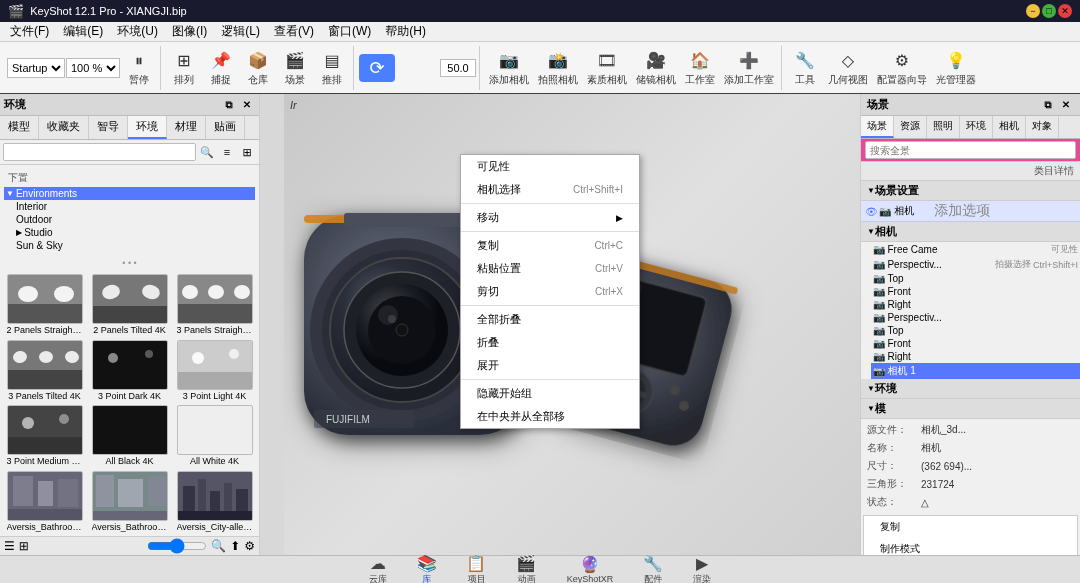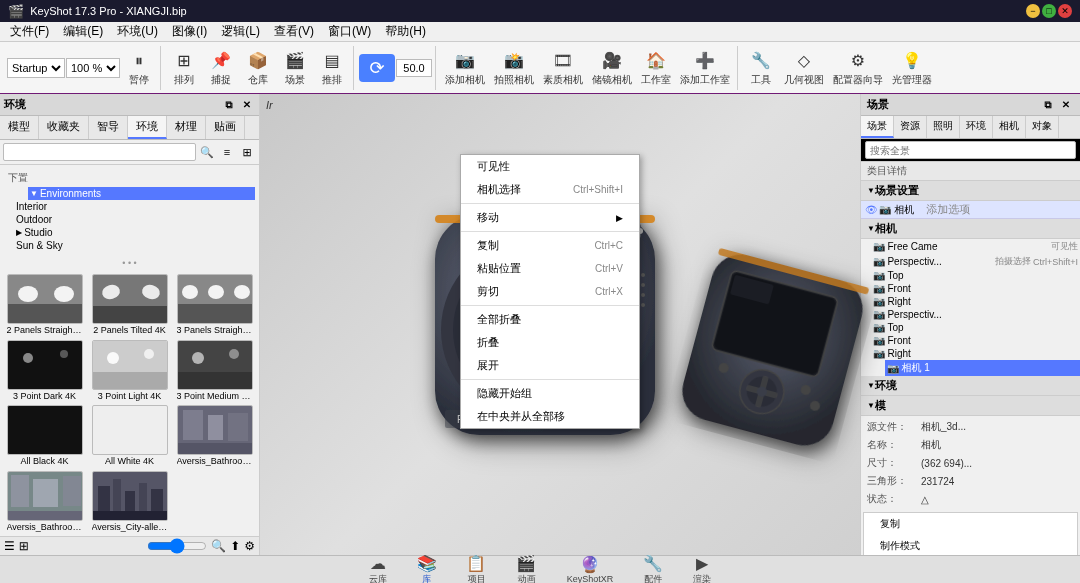--- a/index.html
+++ b/index.html
@@ -38,21 +38,21 @@
     .panel-search input { flex: 1; height: 18px; border: 1px solid #bbb; border-radius: 2px; padding: 0 4px; font-size: 11px; }
     .tree-area { padding: 4px; font-size: 11px; }
     .tree-section-label { padding: 2px 4px; color: #555; font-size: 10px; font-family: Liberation Mono, monospace; }
     .thumbnails-area { flex: 1; overflow-y: auto; padding: 4px; display: grid; grid-template-columns: repeat(3, 1fr); gap: 4px; }
     .thumb-item { display: flex; flex-direction: column; align-items: center; cursor: pointer; }
     .thumb-img { width: 76px; height: 50px; border: 1px solid #bbb; border-radius: 2px; display: flex; align-items: center; justify-content: center; overflow: hidden; }
     .thumb-label { font-size: 9px; text-align: center; margin-top: 1px; width: 76px; overflow: hidden; text-overflow: ellipsis; white-space: nowrap; }
 
     
     .viewport { flex: 1; background: #d8d8d8; position: relative; display: flex; align-items: center; justify-content: center; }
-    .viewport-bg { width: 100%; height: 100%; background: linear-gradient(135deg, #c8c8c8 0%, #e0e0e0 50%, #d0d0d0 100%); display: flex; align-items: center; justify-content: flex-end; position: relative; }
+    .viewport-bg { width: 100%; height: 100%; background: linear-gradient(135deg, #c8c8c8 0%, #e0e0e0 50%, #d0d0d0 100%); display: flex; align-items: center; justify-content: flex-start; position: relative; margin-left: 24px; }
 
     
     .right-panel { width: 220px; background: #f0f0f0; border-left: 1px solid #ccc; display: flex; flex-direction: column; font-size: 11px; }
     .right-panel-header { height: 22px; background: #d8d8d8; display: flex; align-items: center; justify-content: space-between; padding: 0 6px; font-size: 11px; font-weight: bold; border-bottom: 1px solid #bbb; }
     .right-panel-tabs { display: flex; background: #e8e8e8; border-bottom: 1px solid #bbb; }
     .right-tab { padding: 3px 6px; cursor: pointer; font-size: 10px; border-right: 1px solid #ccc; }
     .right-tab.active { background: #f5f5f5; border-bottom: 2px solid #5578ff; }
     .right-content { flex: 1; overflow-y: auto; }
     .section-header { background: #ddd; padding: 2px 6px; font-weight: bold; font-size: 11px; border-bottom: 1px solid #ccc; cursor: pointer; display: flex; align-items: center; }
     .section-content { padding: 2px 6px; }
@@ -71,42 +71,42 @@
 
     
     svg.cam { filter: drop-shadow(4px 6px 12px rgba(0,0,0,0.4)); }
 
     
     .tri { display: inline-block; font-size: 8px; cursor: pointer; }
     .tri.open::before { content: '▼'; }
     .tri.closed::before { content: '▶'; }
 
     .tree-row { display: flex; align-items: center; padding: 1px 2px; cursor: pointer; gap: 2px; }
-    .tree-row.selected { background: #5578ff; color: white; margin-left: 24px; }
+    .tree-row.selected { background: #5578ff; color: white; }
     .indent1 { margin-left: 10px; }
     .tree-label { font-size: 10px; }
 
     .search-btn { width: 18px; height: 18px; font-size: 11px; cursor: pointer; display: flex; align-items: center; justify-content: center; }
     .panel-control-btn { width: 16px; height: 16px; font-size: 10px; cursor: pointer; display: flex; align-items: center; justify-content: center; }
 
     .ir-label { font-size: 11px; color: #333; font-style: italic; padding: 2px; }
 
     
     .bottom-panel { height: 28px; background: #e0e0e0; border-top: 1px solid #bbb; display: flex; align-items: center; justify-content: center; gap: 30px; }
     .bottom-nav-item { display: flex; flex-direction: column; align-items: center; cursor: pointer; font-size: 9px; color: #444; }
     .bottom-nav-item.active { color: #2255cc; }
     .bottom-nav-icon { font-size: 16px; margin-bottom: 0; }
   </style>
 </head>
 <body>
 
 <div class="title-bar">
   <div class="title-bar-left">
     <span style="font-size:13px;">🎬</span>
-    <span>KeyShot 17.3 Pro - XIANGJI.bip</span>
+    <span>KeyShot 12.1 Pro - XIANGJI.bip</span>
   </div>
   <div class="title-bar-right">
     <button class="title-btn min">−</button>
     <button class="title-btn max">□</button>
     <button class="title-btn close">✕</button>
   </div>
 </div>
 
 <div class="menu-bar">
   <span class="menu-item">文件(F)</span>
@@ -154,21 +154,21 @@
     <div class="toolbar-btn">
       <div class="toolbar-icon">▤</div>
       <span>推排</span>
     </div>
   </div>
 
   <div class="toolbar-group">
     <div class="toolbar-btn" style="background:#4a80ff; color:white; border-radius:4px;">
       <div class="toolbar-icon" style="font-size:18px;">⟳</div>
     </div>
-    <input type="text" value="50.0" style="width: 36px; height: 18px; font-size: 11px; border: 1px solid rgb(187, 187, 187); text-align: center;">
+    <input type="text" value="50.0" style="width: 36px; height: 18px; font-size: 11px; border: 1px solid rgb(187, 187, 187); text-align: center; margin-left: 44px;">
   </div>
 
   <div class="toolbar-group">
     <div class="toolbar-btn">
       <div class="toolbar-icon">📷</div>
       <span>添加相机</span>
     </div>
     <div class="toolbar-btn">
       <div class="toolbar-icon">📸</div>
       <span>拍照相机</span>
@@ -294,20 +294,32 @@
             <rect width="76" height="50" fill="#888"></rect>
             <ellipse cx="12" cy="18" rx="8" ry="7" fill="white" opacity="0.9"></ellipse>
             <ellipse cx="38" cy="18" rx="8" ry="7" fill="white" opacity="0.9"></ellipse>
             <ellipse cx="64" cy="18" rx="8" ry="7" fill="white" opacity="0.9"></ellipse>
             <rect x="0" y="30" width="76" height="20" fill="#555"></rect>
           </svg>
         </div>
         <div class="thumb-label">3 Panels Straight 4K</div>
       </div>
 
+      <div class="thumb-item">
+        <div class="thumb-img">
+          <svg width="76" height="50">
+            <rect width="76" height="50" fill="#777"></rect>
+            <ellipse cx="12" cy="17" rx="7" ry="6" fill="white" opacity="0.85" transform="rotate(-10,12,17)"></ellipse>
+            <ellipse cx="38" cy="17" rx="7" ry="6" fill="white" opacity="0.85"></ellipse>
+            <ellipse cx="64" cy="17" rx="7" ry="6" fill="white" opacity="0.85" transform="rotate(10,64,17)"></ellipse>
+            <rect x="0" y="30" width="76" height="20" fill="#444"></rect>
+          </svg>
+        </div>
+        <div class="thumb-label">3 Panels Tilted 4K</div>
+      </div>
 
       <div class="thumb-item">
         <div class="thumb-img">
           <svg width="76" height="50">
             <rect width="76" height="50" fill="#111"></rect>
             <circle cx="20" cy="18" r="5" fill="white" opacity="0.5"></circle>
             <circle cx="56" cy="14" r="4" fill="white" opacity="0.3"></circle>
           </svg>
         </div>
         <div class="thumb-label">3 Point Dark 4K</div>
@@ -561,41 +573,41 @@
 
     <div class="right-panel-tabs">
       <div class="right-tab active">场景</div>
       <div class="right-tab">资源</div>
       <div class="right-tab">照明</div>
       <div class="right-tab">环境</div>
       <div class="right-tab">相机</div>
       <div class="right-tab">对象</div>
     </div>
 
-    <div style="padding:2px 4px; display:flex; gap:2px; background:#000000; border-bottom:1px solid #ccc;align-items:flex-end;">
+    <div style="padding:2px 4px; display:flex; gap:2px; background:#ec4899; border-bottom:1px solid #ccc;align-items:flex-end;">
       <input type="text" placeholder="搜索全景" style="flex: 1 1 0%; height: 18px; font-size: 10px; border: 1px solid rgb(187, 187, 187); border-radius: 2px; padding: 0px 4px;">
     </div>
 
-    <div style="display:flex; justify-content:flex-start; padding:2px 6px; background:#e8e8e8; border-bottom:1px solid #ccc; font-size:10px; color:#555;">
+    <div style="display:flex; justify-content:flex-end; padding:2px 6px; background:#e8e8e8; border-bottom:1px solid #ccc; font-size:10px; color:#555;">
       <span>类目</span>
       <span>详情</span>
     </div>
 
     <div class="right-content">
 
       <div class="section-header">
         <span class="tri open"></span>
         <span>场景设置</span>
       </div>
 
       <div style="display:flex;align-items:center;padding:1px 4px;background:#dde4ff; border-bottom:1px solid #c8c8e8;">
         <span style="color:#5578ff;font-size:10px;">👁</span>
         <span style="color:#5578ff;font-size:10px;margin-left:2px;">📷</span>
         <span style="font-size:10px;margin-left:2px;">相机</span>
-        <span style="font-size:11px;color:#888;margin-left:12px;">添加选项</span>
+        <span style="font-size:14px;color:#888;margin-left:20px;">添加选项</span>
       </div>
 
       <div class="section-header">
         <span class="tri open"></span>
         <span>相机</span>
       </div>
 
       <div style="font-size:10px;">
         <div class="tree-row indent1">
           <span>📷</span>

